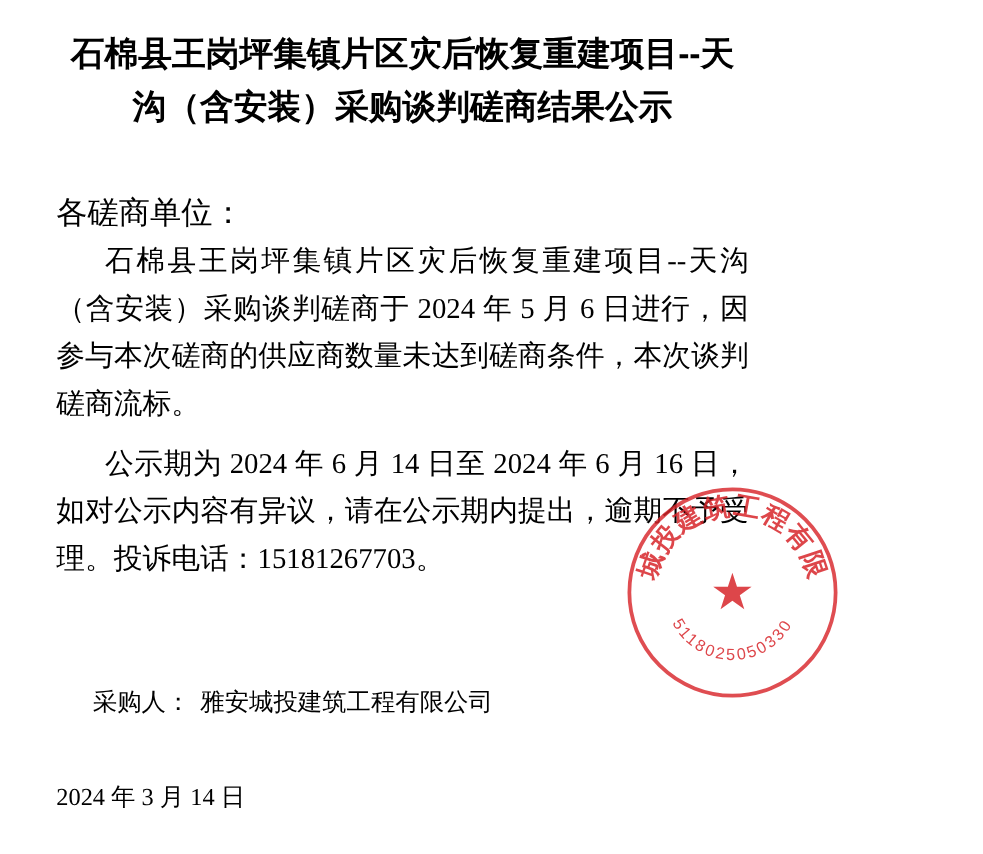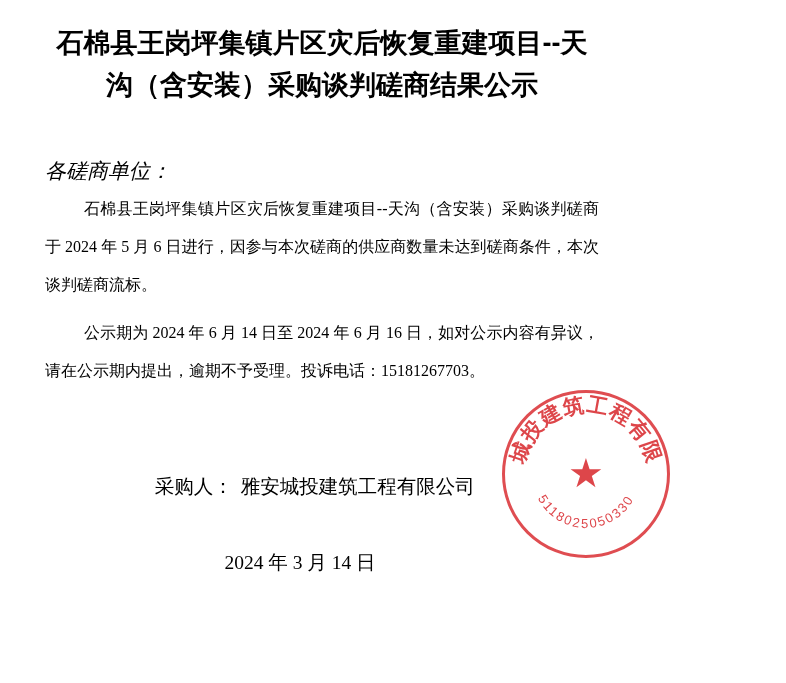--- a/index.html
+++ b/index.html
@@ -30,41 +30,40 @@
     font-size: 27px;
     line-height: 42px;
     text-align: center;
     letter-spacing: 0px;
     color: #000;
   }
   .spacer-after-title {
     height: 40px;
   }
   .salutation {
-    font-size: 21px;
+    font-size: 25px;
     line-height: 38px;
     margin-top: 6px;
     margin-bottom: 0;
-    font-style: italic;
   }
   .para {
-    font-size: 16px;
+    font-size: 23px;
     line-height: 38px;
     text-indent: 39px;
     margin: 0;
     text-align: justify;
     text-justify: inter-ideograph;
     font-family: Liberation Serif, serif;
   }
   .para + .para {
     margin-top: 10px;
   }
   .signature-block {
     margin-top: 40px;
-    text-align: center;
+    text-align: left;
     padding-right: 44px;
     position: relative;
   }
   .sig-line {
     font-size: 19.5px;
     line-height: 38px;
     white-space: pre;
   }
   .sig-label {
     margin-right: 8px;

